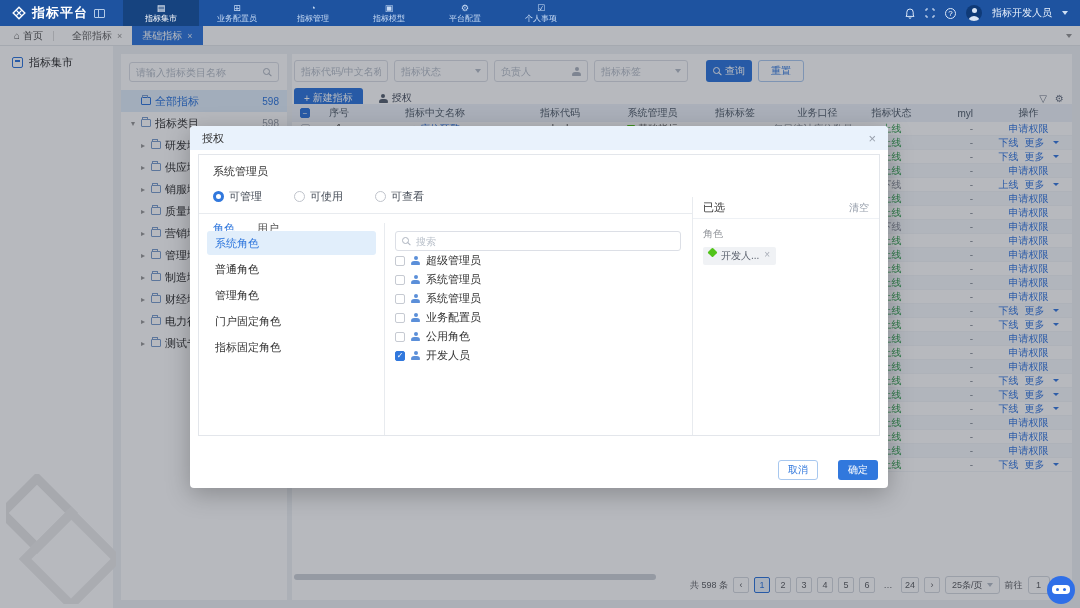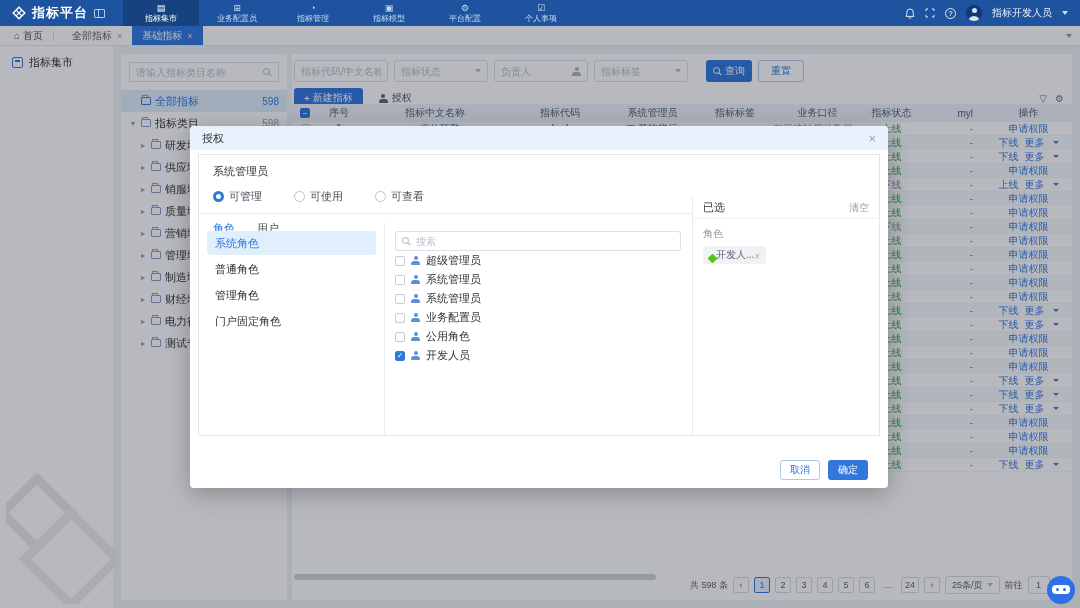--- a/index.html
+++ b/index.html
@@ -127,24 +127,24 @@
 .midpane{flex:1;padding:8px 10px}
 .msearch{height:20px;border:1px solid #dcdfe6;border-radius:3px;display:flex;align-items:center;gap:5px;padding:0 6px}
 .msearch input{border:none;outline:none;flex:1;min-width:0;font-size:10px;font-family:inherit}
 .msearch input::placeholder{color:#b8bfc9}
 .rolelist{}
 .role-row{height:19px;display:flex;align-items:center;gap:6px;color:#333;cursor:pointer}
 .selpane{position:absolute;right:0;top:42px;bottom:0;width:187px;border-left:1px solid #e8ebef;background:#fff}
 .selhead{height:22px;display:flex;align-items:center;padding:0 10px;border-bottom:1px solid #eef1f5;color:#333}
 .selclear{margin-left:auto;font-size:10px;color:#98a0ac;cursor:pointer}
 .selgroup{margin:8px 10px 5px;font-size:10px;color:#909399}
-.seltag{margin:0 10px;display:inline-flex;align-items:flex-end;background:#f0f2f5;border-radius:2px;padding:2px 6px;font-size:10px;color:#5b626e}
+.seltag{margin:0 10px;display:inline-flex;align-items:flex-start;gap:5px;background:#f0f2f5;border-radius:2px;padding:2px 6px;font-size:10px;color:#5b626e}
 .tagdia{width:7px;height:7px;background:#52c41a;border-radius:1px;transform:rotate(45deg);flex:none}
 .tagx{color:#a9aeb8;cursor:pointer;font-size:10px}
-.mfoot{position:absolute;right:20px;bottom:8px;display:flex;gap:8px}
+.mfoot{position:absolute;right:10px;bottom:8px;display:flex;gap:20px}
 .btn-cancel{width:40px;height:20px;border:1px solid #a8c8ef;color:#3178dd;background:#fff;border-radius:3px;font-size:10px;display:flex;align-items:center;justify-content:center;cursor:pointer}
 .btn-ok{width:40px;height:20px;background:#3178dd;color:#fff;border-radius:3px;font-size:10px;display:flex;align-items:center;justify-content:center;cursor:pointer}
 
 .robot{position:absolute;right:5px;bottom:4px;width:28px;height:28px;border-radius:50%;background:#2f6fe8;z-index:12;cursor:pointer}
 .robot::before{content:"";position:absolute;left:5px;top:9px;width:18px;height:9px;border-radius:4px;background:#fff}
 .robot::after{content:"";position:absolute;left:9px;top:12px;width:3px;height:3px;border-radius:50%;background:#2f6fe8;box-shadow:7px 0 0 #2f6fe8}
 </style>
 </head>
 <body>
 
@@ -883,20 +883,21 @@
       <div class="mtabs">
           <span class="mtab active">角色</span>
           <span class="mtab">用户</span>
         </div>
       <div class="cols">
         <div class="catpane">
             <div class="cat active">系统角色</div>
             <div class="cat">普通角色</div>
             <div class="cat">管理角色</div>
             <div class="cat">门户固定角色</div>
+            <div class="cat">指标固定角色</div>
           </div>
         <div class="vdiv"></div>
         <div class="midpane">
           <div class="msearch">
             <span class="mag"></span>
             <input placeholder="搜索" style="">
           </div>
           <div class="rolelist">
               <div class="role-row">
                 <span class="cbx"></span>

